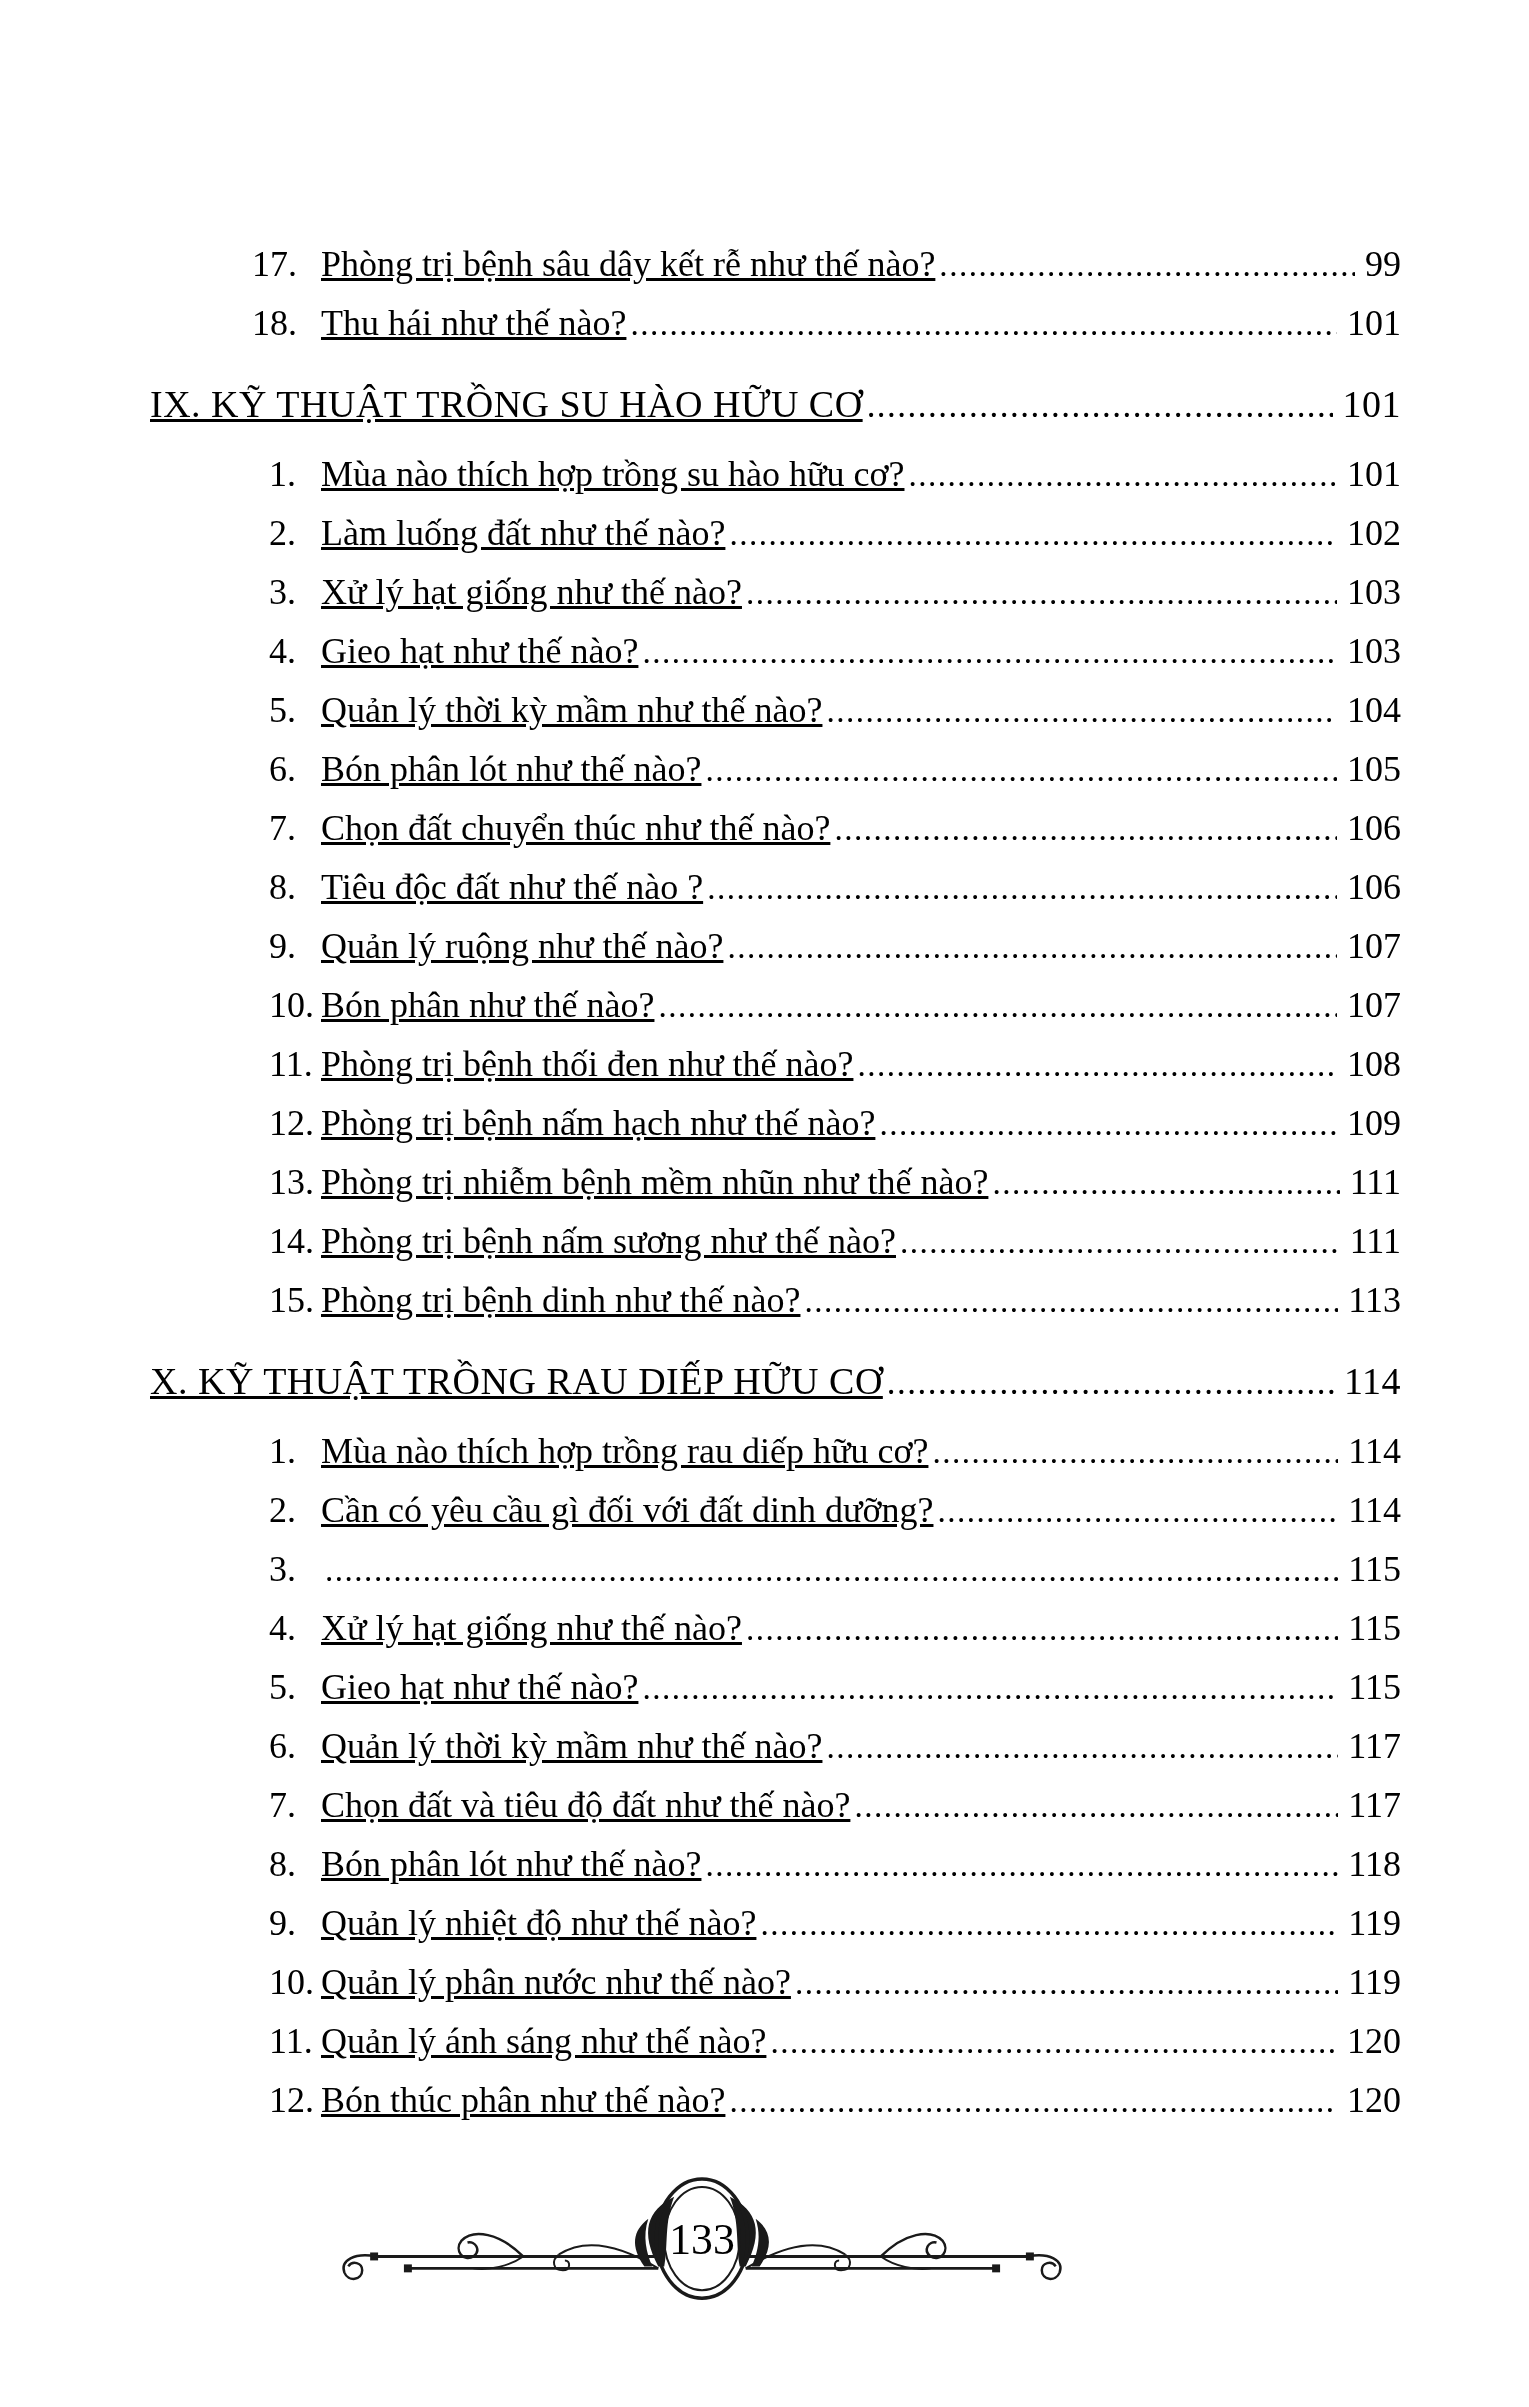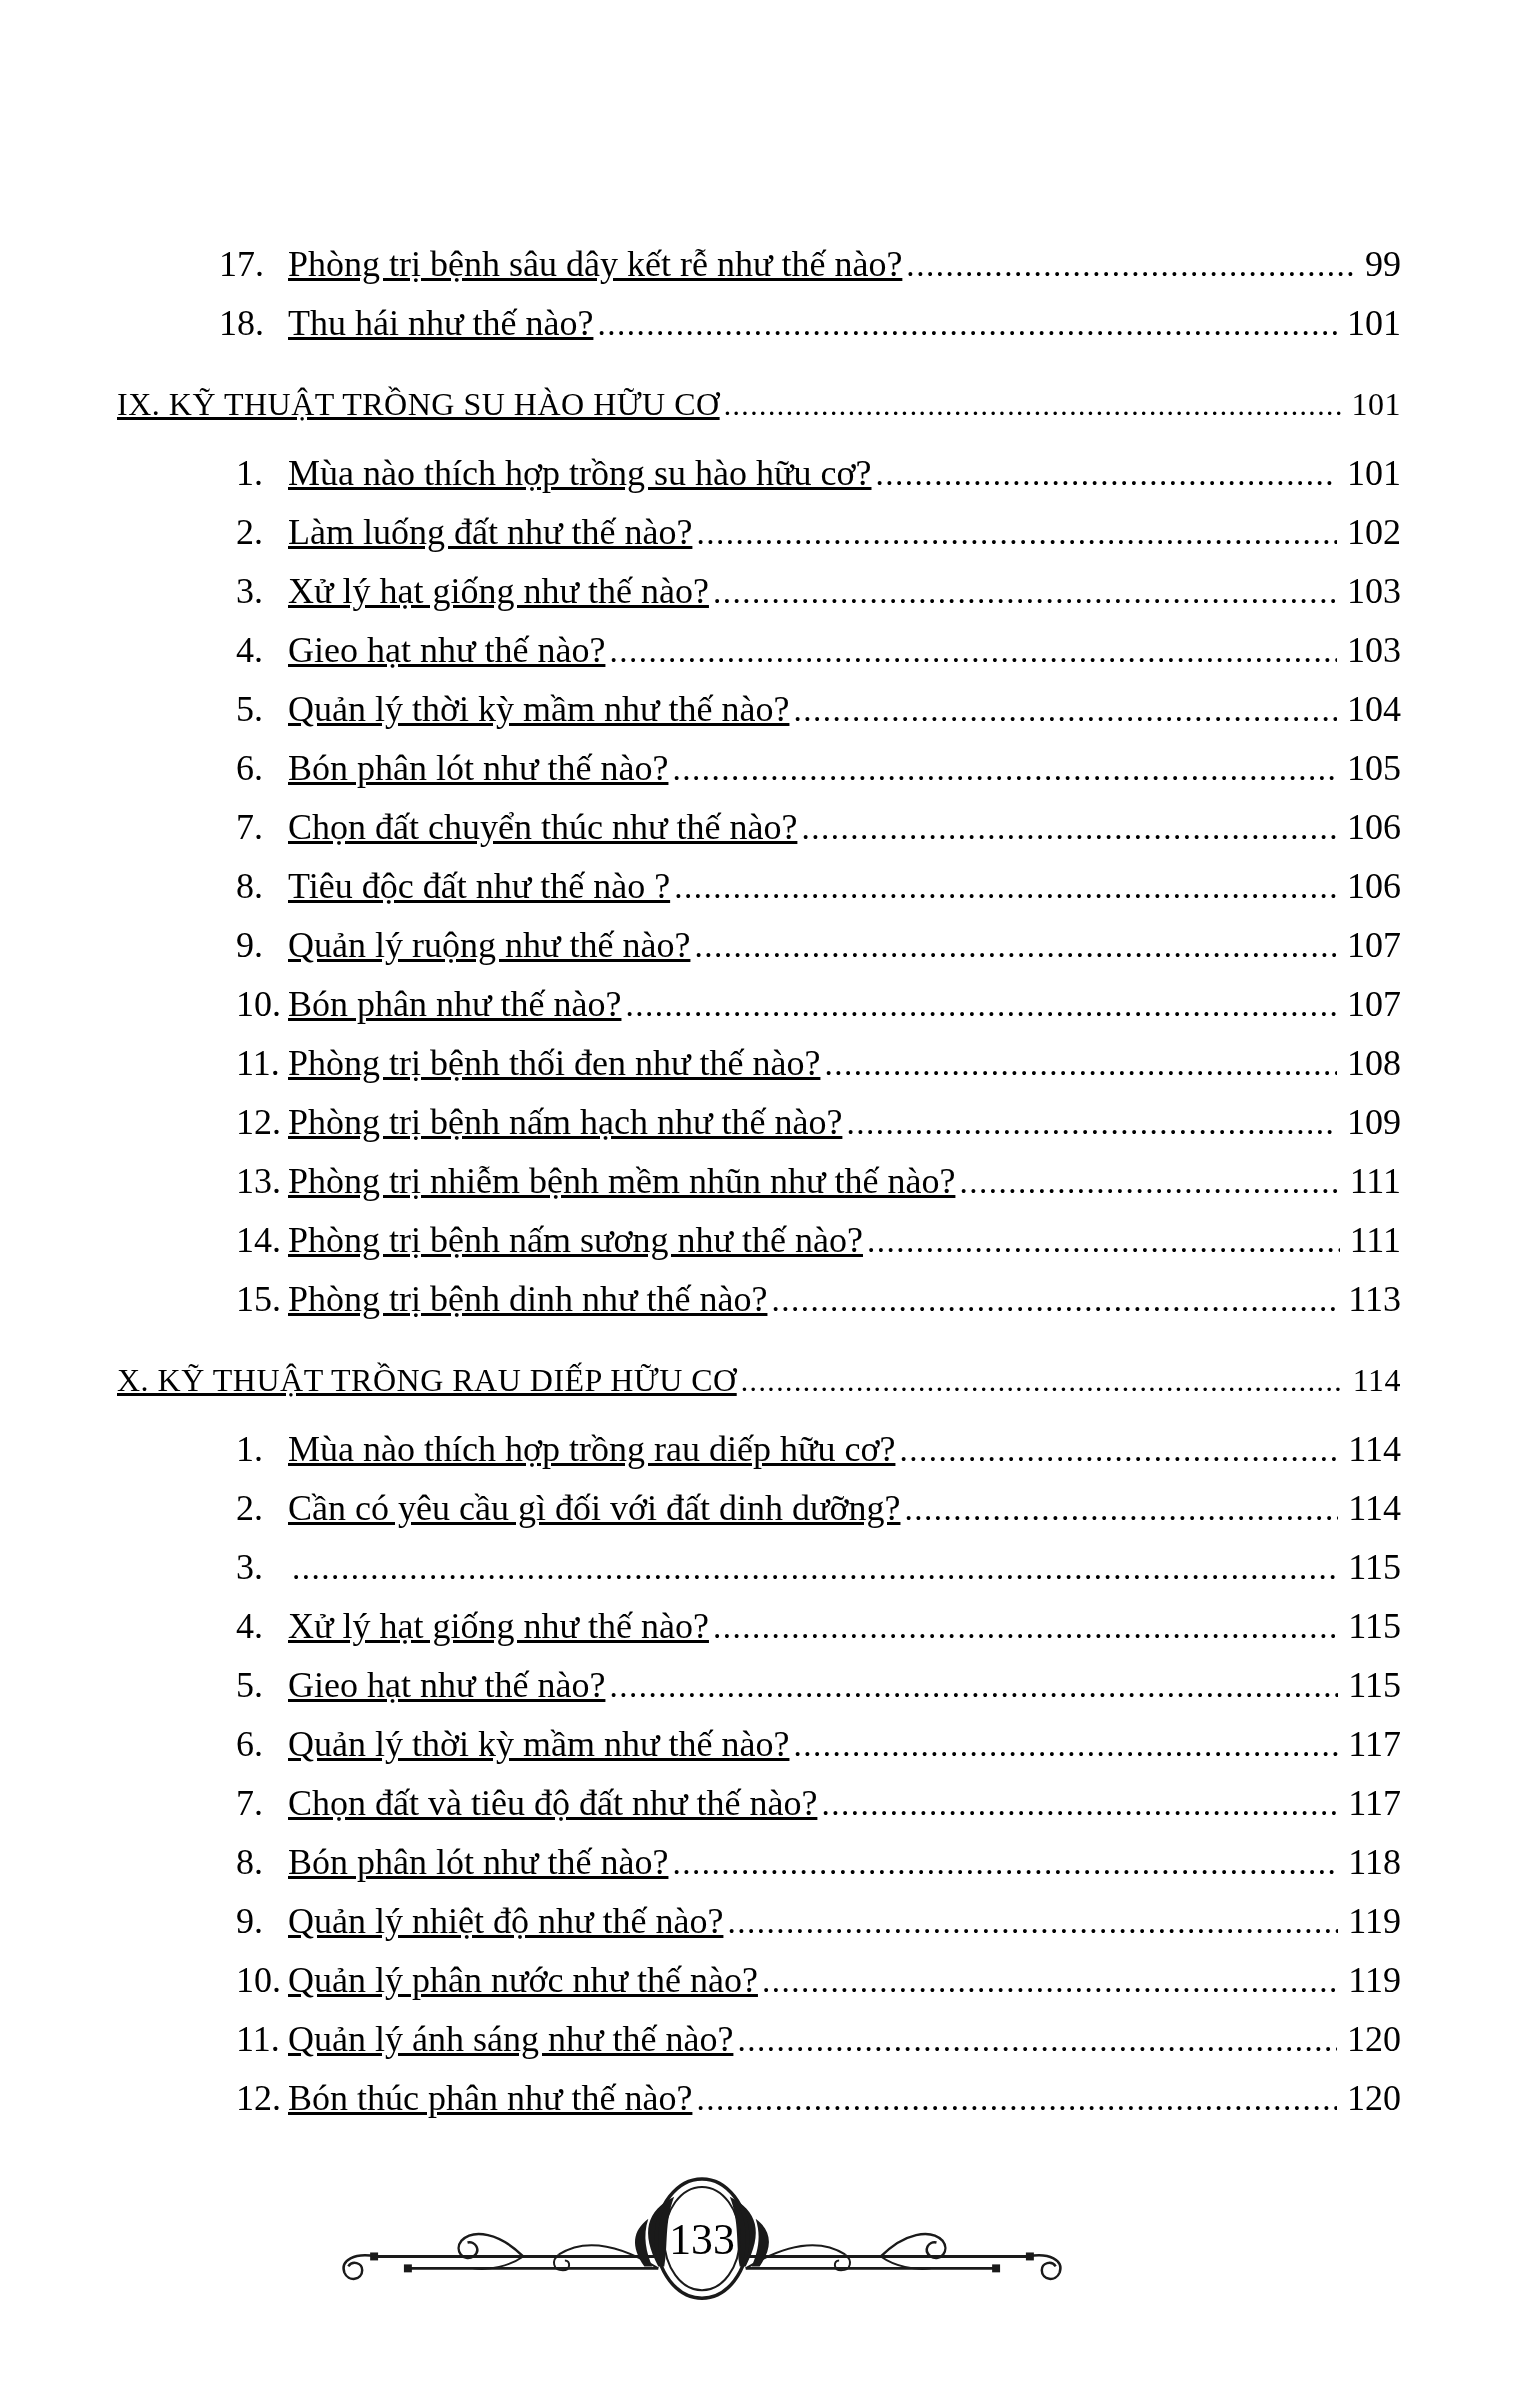--- a/index.html
+++ b/index.html
@@ -4,33 +4,33 @@
 <style>
   html,body{margin:0;padding:0;}
   body{
     width:1529px;height:2408px;position:relative;
     background:#ffffff;color:#000000;
     font-family:"Liberation Serif","DejaVu Serif",serif;
     overflow:hidden;
   }
   .page{position:absolute;inset:0;}
   .toc{position:absolute;left:117px;right:128px;top:235px;}
-  .row{display:flex;align-items:baseline;line-height:58px;font-size:36px;white-space:nowrap;}
+  .row{display:flex;align-items:baseline;line-height:58px;font-size:36px;white-space:nowrap;margin-left:33px;}
   .row .title{flex:0 0 auto;text-decoration:underline;}
   .row .dots{flex:1 1 auto;overflow:hidden;margin:0 4px;min-width:0;}
   .row .dots::after{
     content:"..........................................................................................................................................................................";
     letter-spacing:1.5px;font-size:0.92em;
   }
   .row .pg{flex:0 0 auto;padding-left:6px;}
   .row.item{padding-left:119px;}
   .row.item .num{flex:0 0 52px;}
   .row.item.prelude{padding-left:102px;}
   .row.item.prelude .num{flex-basis:69px;}
-  .row.heading{font-size:32px;margin-top:22px;margin-bottom:10px;letter-spacing:0.5px;}
+  .row.heading{font-size:38px;margin-top:22px;margin-bottom:10px;letter-spacing:0.5px;}
   .footer-ornament{position:absolute;left:314px;top:2171px;width:776px;height:155px;}
   .footer-ornament svg{display:block;width:100%;height:100%;}
   .page-num-text{
     font-family:"Liberation Serif","DejaVu Serif",serif;
     font-size:44px;fill:#000;
   }
 </style>
 </head>
 <body>
 

